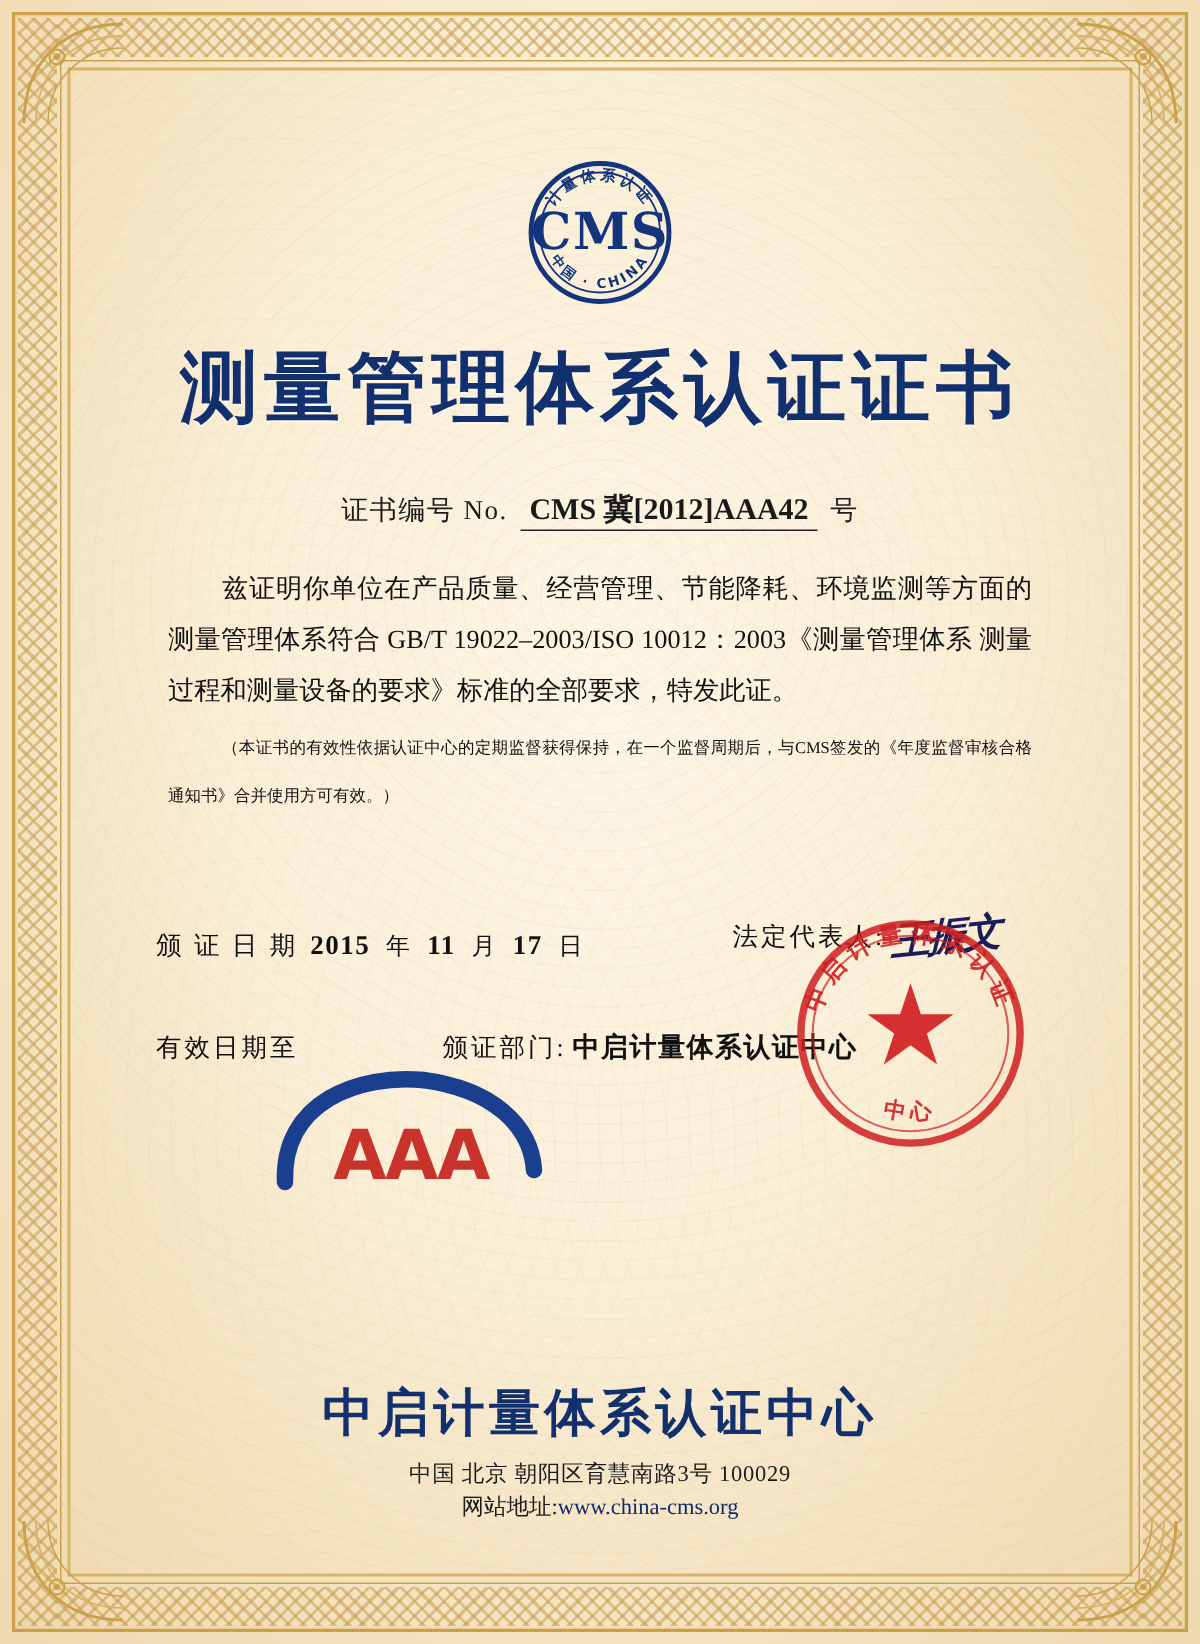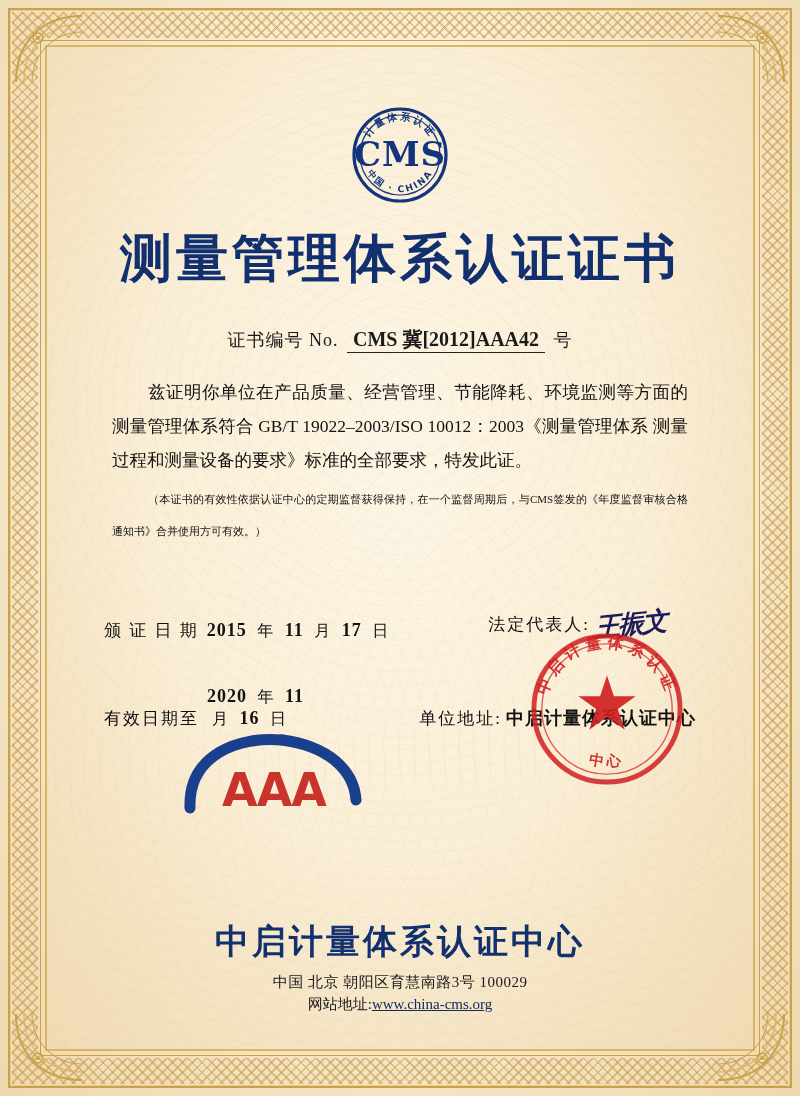--- a/index.html
+++ b/index.html
@@ -214,21 +214,21 @@
     margin-top: 8px;
     font-size: 15px;
     color: #1a1a1a;
     letter-spacing: .5px;
   }
   .footer-web {
     margin-top: 3px;
     font-size: 15px;
     color: #1a1a1a;
   }
-  .footer-web .url { color: #102a63; text-decoration: underline; }
+  .footer-web .url { color: #102a63; }
 </style>
 </head>
 <body>
 
 <div class="page">
 
   <div class="border-outer"></div>
   <div class="border-band"></div>
   <div class="border-inner-line"></div>
   <div class="border-inner-line2"></div>
@@ -317,30 +317,22 @@
           <span class="date-unit">日</span>
         </span>
         <span class="rep-wrap">
           <span class="s-label">法定代表人:</span>
           <span class="signature">王振文</span>
         </span>
       </div>
 
       <div class="sign-row">
         <span class="s-label">有效日期至</span>
-        <span class="date-val">
-          <span class="date-seg">2020</span>
-          <span class="date-unit">年</span>
-          <span class="date-seg">11</span>
-          <span class="date-unit">月</span>
-          <span class="date-seg">16</span>
-          <span class="date-unit">日</span>
-        </span>
         <span class="issuer-wrap">
-          <span class="s-label">单位地址:</span>
+          <span class="s-label">颁证部门:</span>
           <span class="issuer-name">中启计量体系认证中心</span>
         </span>
       </div>
 
       <svg class="seal" viewBox="0 0 160 160">
         <circle cx="80" cy="80" r="74" fill="none" stroke="#cf1f21" stroke-width="5" opacity="0.85"></circle>
         <circle cx="80" cy="80" r="66" fill="none" stroke="#cf1f21" stroke-width="1.4" opacity="0.7"></circle>
         <path id="sealArc" d="M18 80 A62 62 0 0 1 142 80" fill="none"></path>
         <text font-family="DejaVu Sans, sans-serif" font-size="16" font-weight="700" fill="#cf1f21" letter-spacing="5" opacity="0.9">
           <textPath href="#sealArc" startOffset="50%" text-anchor="middle">中启计量体系认证</textPath>

